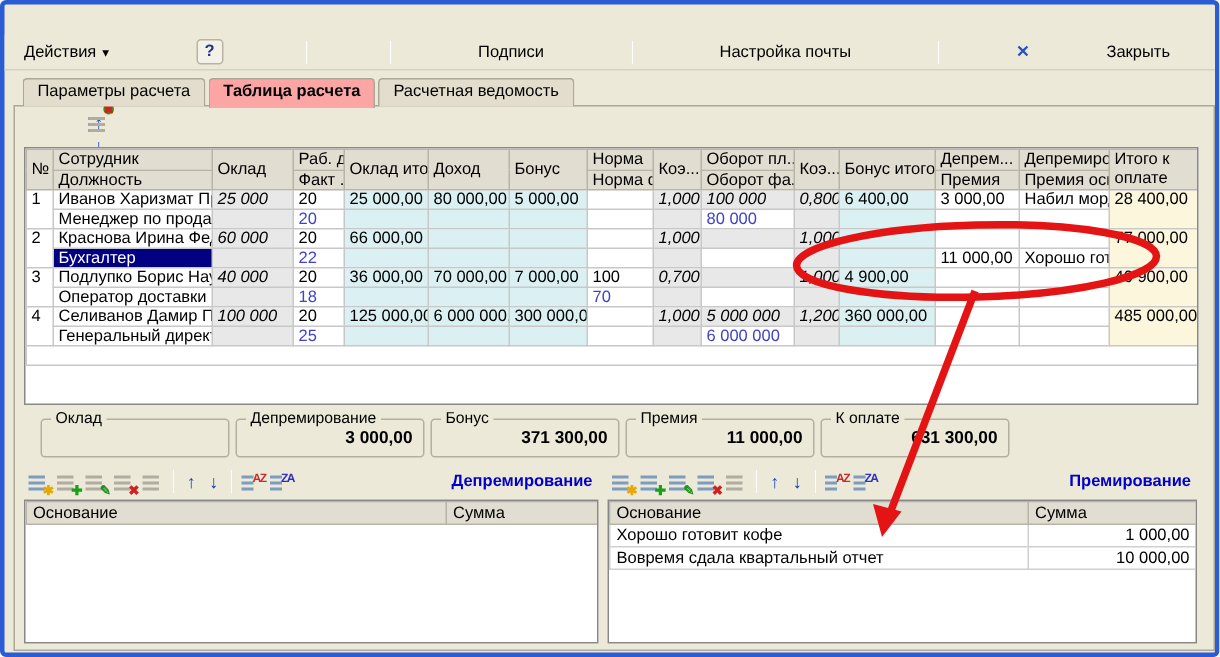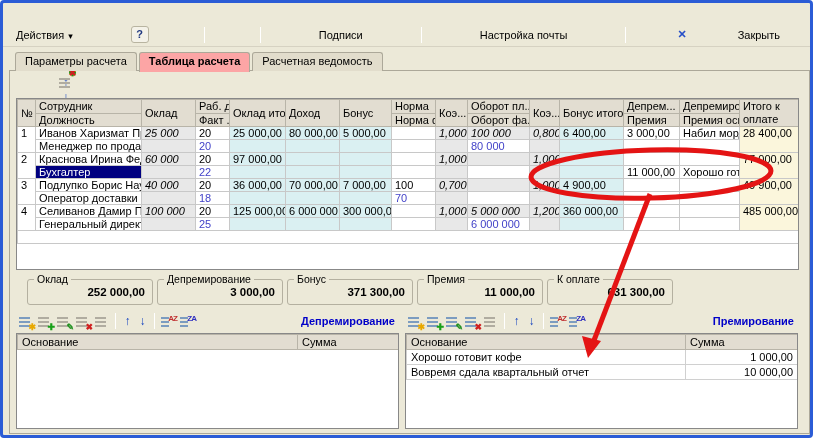--- a/index.html
+++ b/index.html
@@ -237,21 +237,21 @@
         <td class="c"></td>
         <td class="num"></td>
         <td></td>
       </tr>
 
       <tr>
         <td class="num" rowspan="2" style="vertical-align:top;">2</td>
         <td>Краснова Ирина Федо...</td>
         <td class="g num">60 000</td>
         <td class="num">20</td>
-        <td class="c num">97 000,00</td>
+        <td class="c num">66 000,00</td>
         <td class="c num"></td>
         <td class="c num"></td>
         <td class="num"></td>
         <td class="g num">1,000</td>
         <td class="g num"></td>
         <td class="g num">1,000</td>
         <td class="c num"></td>
         <td class="num"></td>
         <td></td>
         <td class="y" rowspan="2">77 000,00</td>
@@ -340,21 +340,20 @@
       <tr>
             <td class="filler" colspan="15"></td>
           </tr>
     </tbody>
       </table>
   </div>
 
   <div id="totals">
     <div class="tbox">
       <span class="lg">Оклад</span>
-      <span class="vl">252 000,00</span>
     </div>
     <div class="tbox">
       <span class="lg">Депремирование</span>
       <span class="vl">3 000,00</span>
     </div>
     <div class="tbox">
       <span class="lg">Бонус</span>
       <span class="vl">371 300,00</span>
     </div>
     <div class="tbox">

